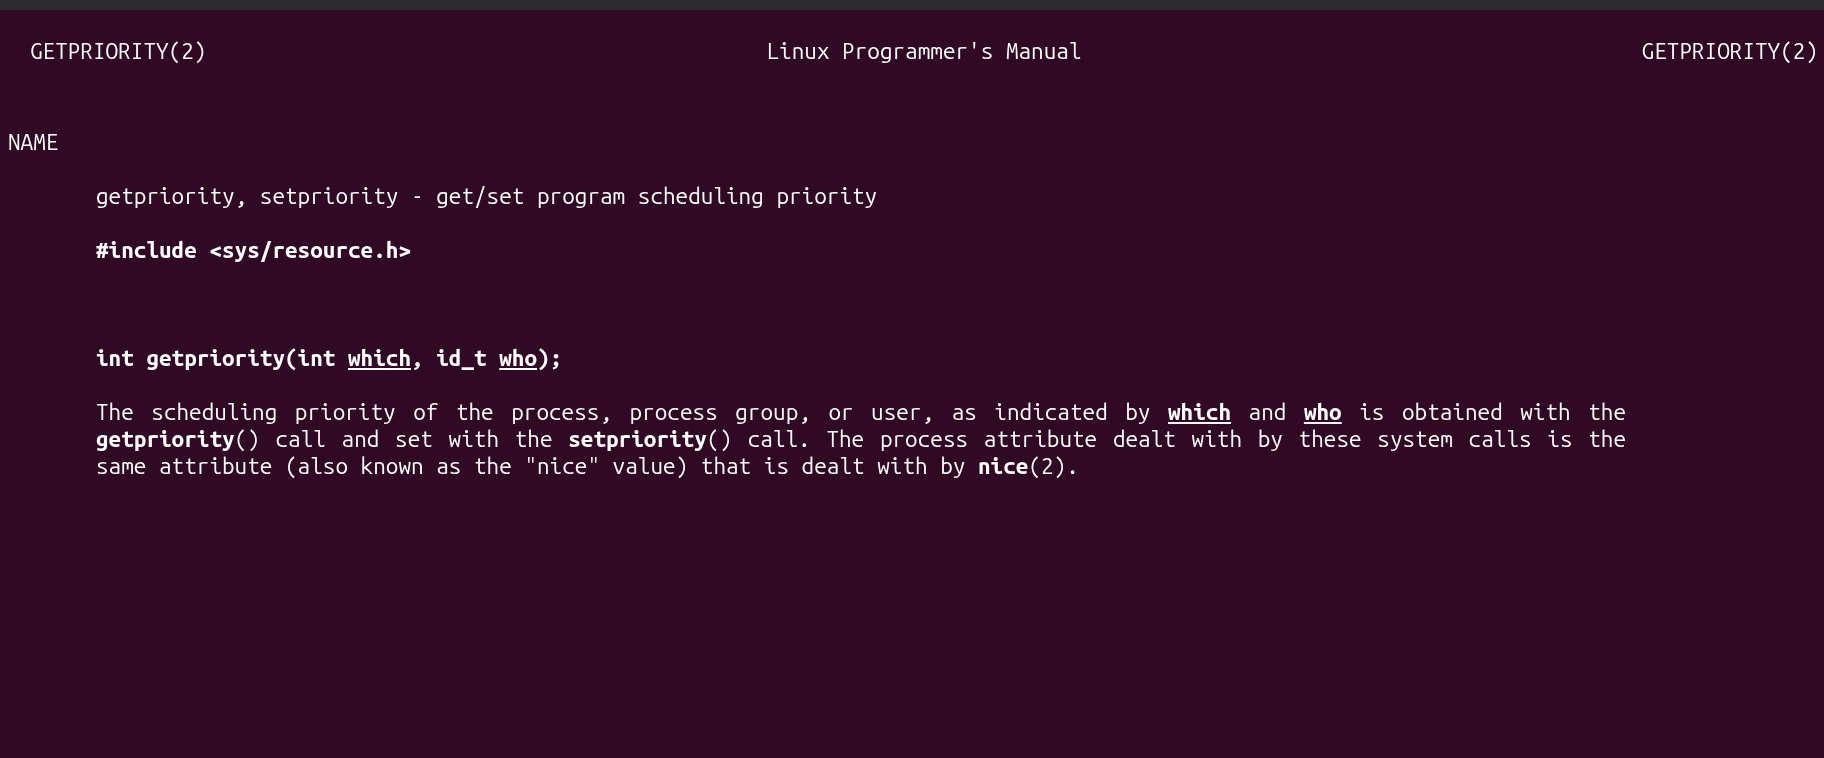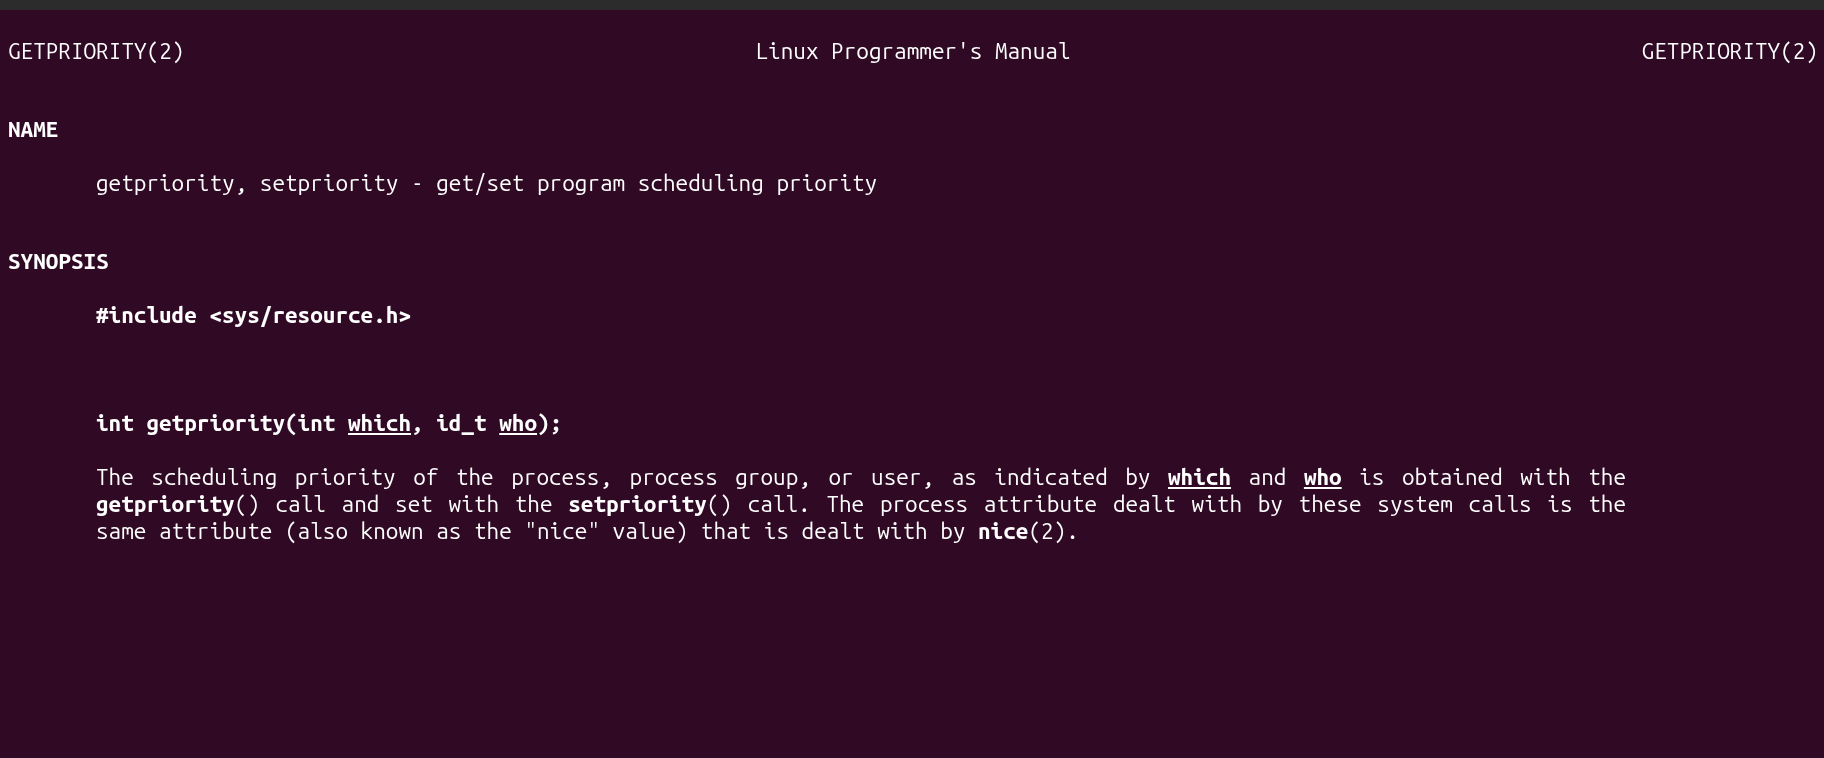--- a/index.html
+++ b/index.html
@@ -21,51 +21,51 @@
     font-size: 22.5px;
     line-height: 27px;
     padding: 0 6px 0 8px;
     letter-spacing: 0px;
     height: 748px;
     white-space: pre;
   }
   .header {
     display: flex;
     justify-content: center;
+    margin-left: 22px;
   }
   .header > span:nth-child(2) {
     flex: 1;
     text-align: center;
   }
   .bold { font-weight: bold; }
   .u { text-decoration: underline; font-weight: bold; }
   .sect {
-    font-weight: bold;
-    margin-top: 24px;
+    font-weight: normal;
+    margin-top: 37px;
   }
   .indent {
     padding-left: 88px;
     white-space: normal;
     text-align: justify;
     width: 1530px;
   }
   .noindent-wrap {
     white-space: pre;
   }
 </style>
 </head>
 <body>
 
 <div class="titlebar"></div>
 
 <div class="pager">
 <div class="header"><span>GETPRIORITY(2)</span><span>Linux Programmer's Manual</span><span>GETPRIORITY(2)</span></div>
 <div class="sect">NAME</div>
 <div class="indent noindent-wrap">getpriority, setpriority - get/set program scheduling priority</div>
-<div class="sect">SYNOPSIS</div>
 <div class="indent noindent-wrap bold">#include &lt;sys/resource.h&gt;</div>
 <div class="indent noindent-wrap">&nbsp;</div>
 <div class="indent noindent-wrap"><span class="bold">int </span><span class="bold">getpriority(int </span><span class="u">which</span><span class="bold">, id_t </span><span class="u">who</span><span class="bold">);</span></div>
 <div class="indent"><span>The  scheduling priority of the process, process group, or user, as indicated by </span><span class="u">which</span><span> and </span><span class="u">who</span><span> is obtained with the </span><span class="bold">getpriority</span><span>() call and set with the </span><span class="bold">setpriority</span><span>() call.  The process attribute dealt with by  these  system calls is the same attribute (also known as the "nice" value) that is dealt with by </span><span class="bold">nice</span><span>(2).</span></div>
 
 
 
 
 </div>
 

